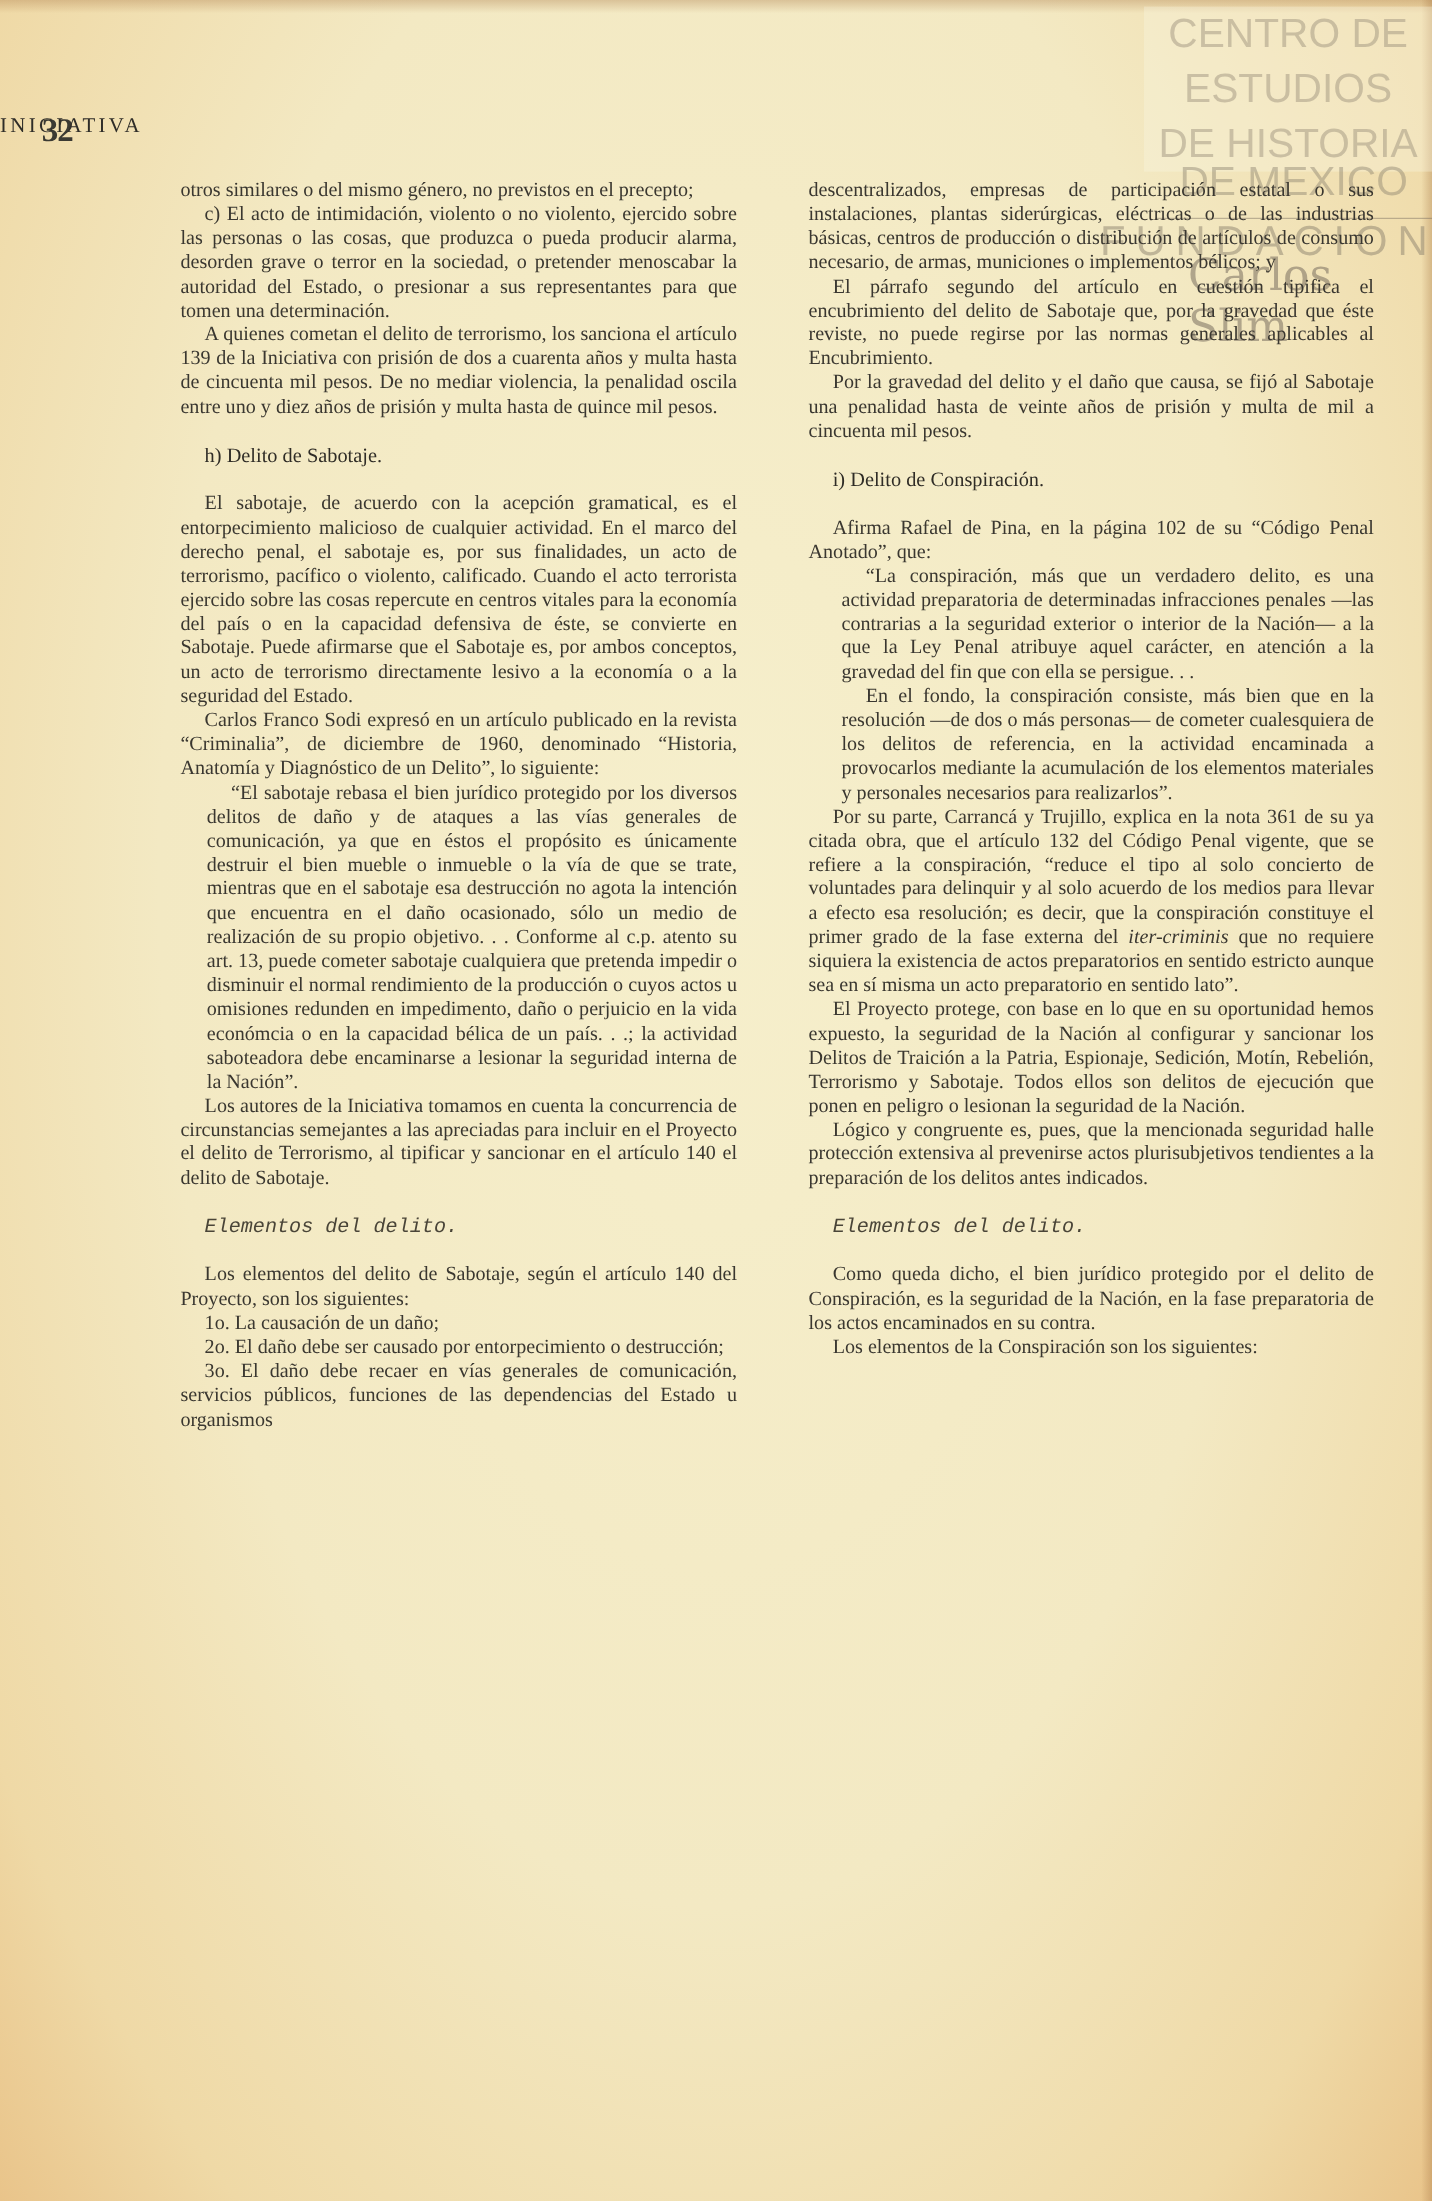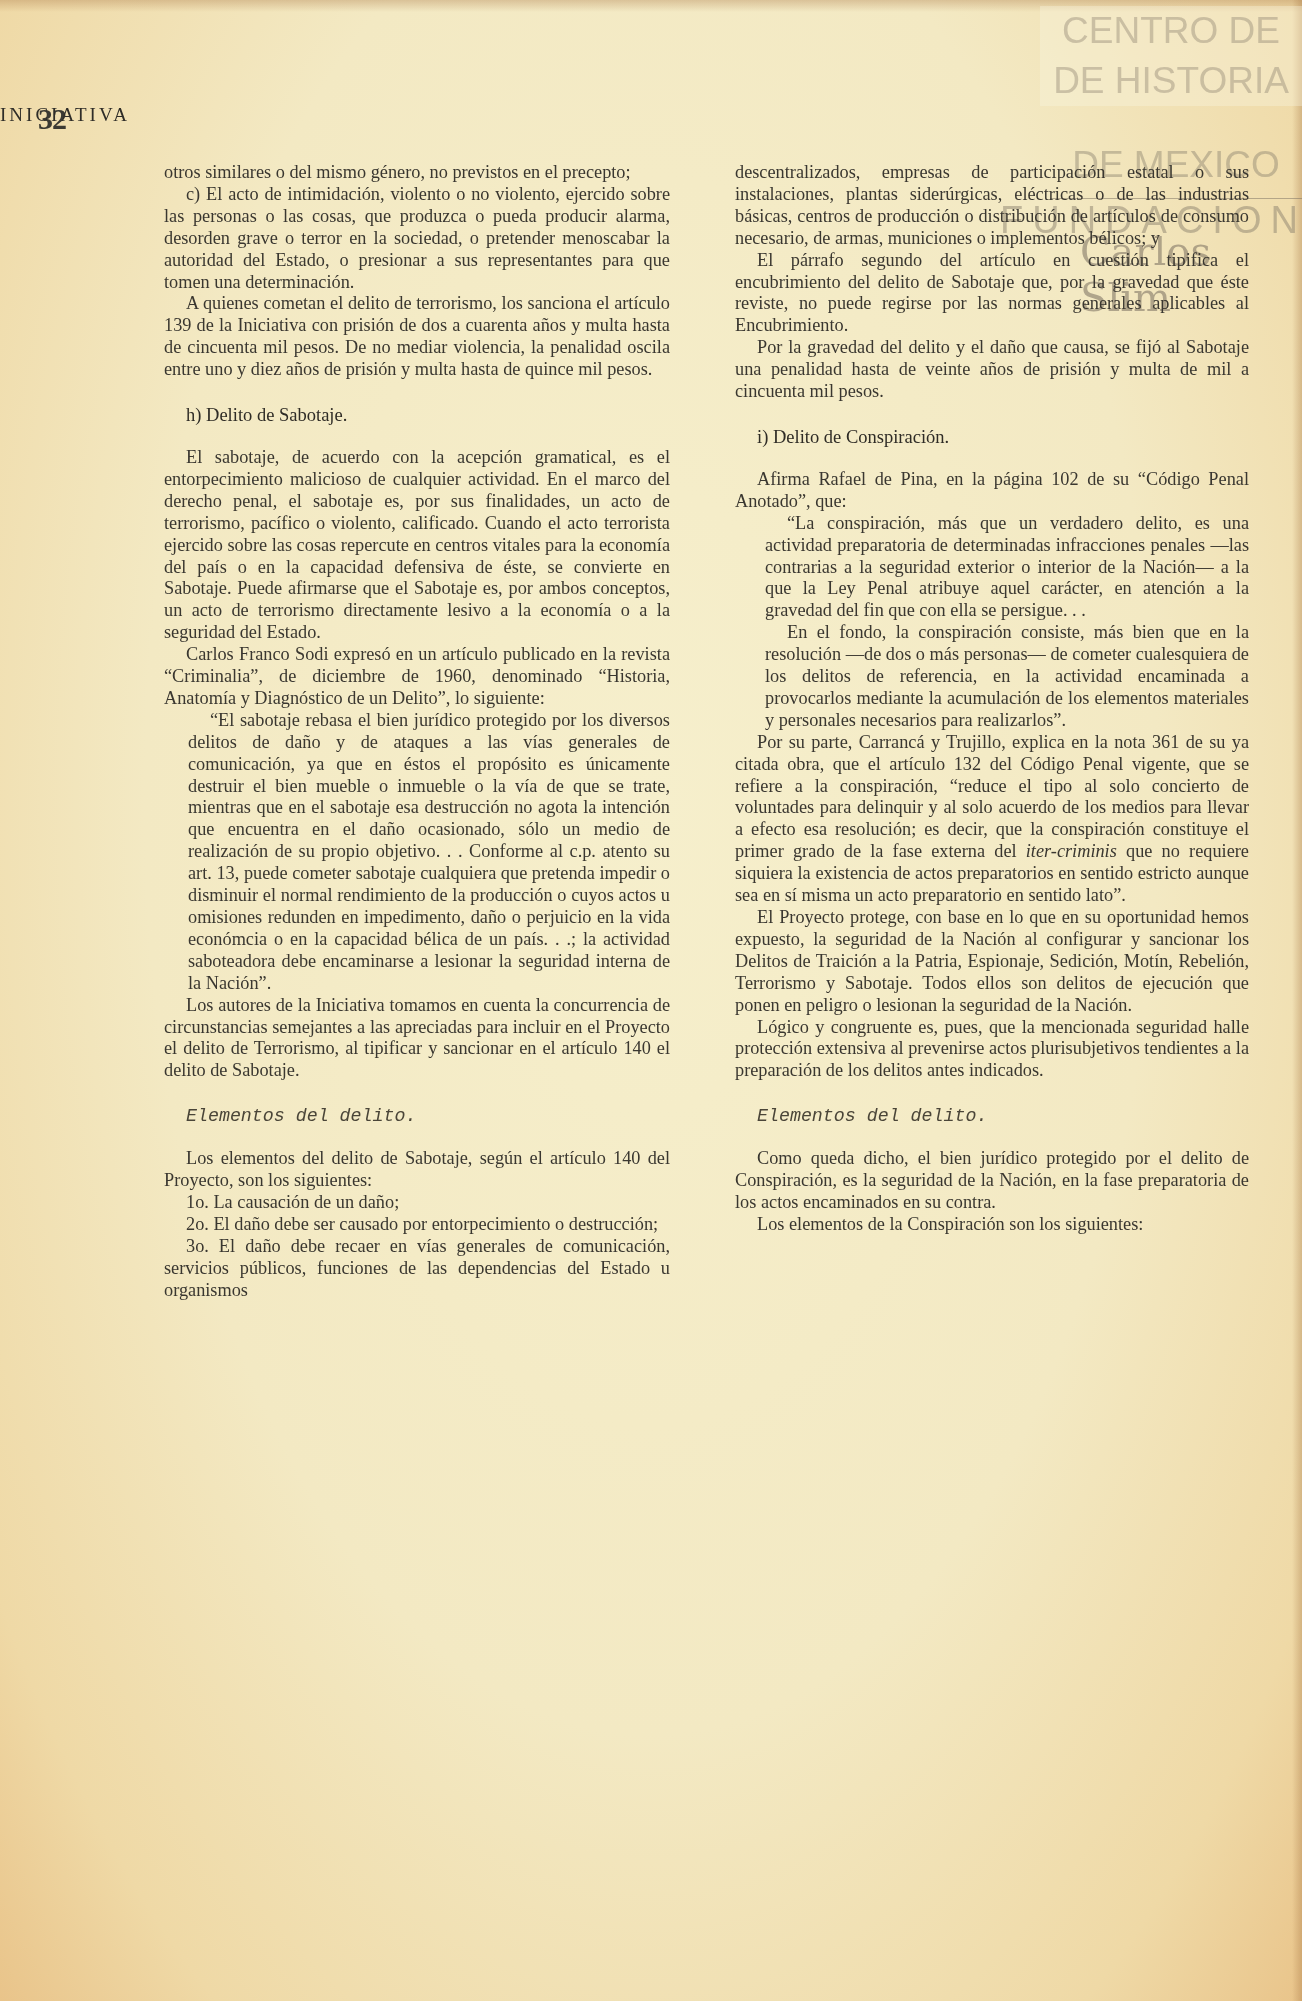--- a/index.html
+++ b/index.html
@@ -76,20 +76,21 @@
 
 <div class="page-edge-top"></div>
 <div class="page-edge-right"></div>
 
 <div class="page-number">32</div>
 <div class="running-head">INICIATIVA</div>
 
 <div>
   <div class="watermark">
     <div>CENTRO DE</div>
+    <div>ESTUDIOS</div>
     <div>DE HISTORIA</div>
   </div>
   <div class="watermark-2">DE MEXICO</div>
   <div class="wm-line"></div>
   <div class="watermark-3">FUNDACION</div>
   <div class="watermark-sig">Carlos Slim</div>
 </div>
 
 <div class="column col-left">
   <p class="noindent">otros similares o del mismo género, no previstos en el precepto;</p>

